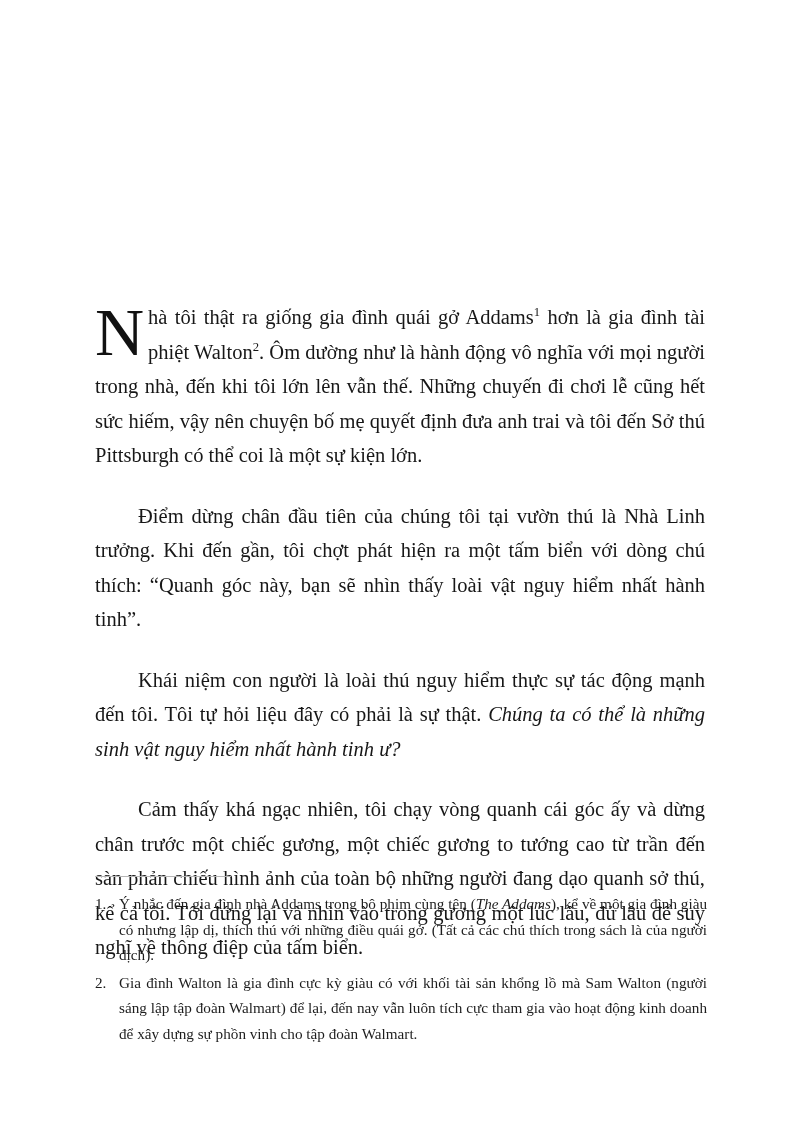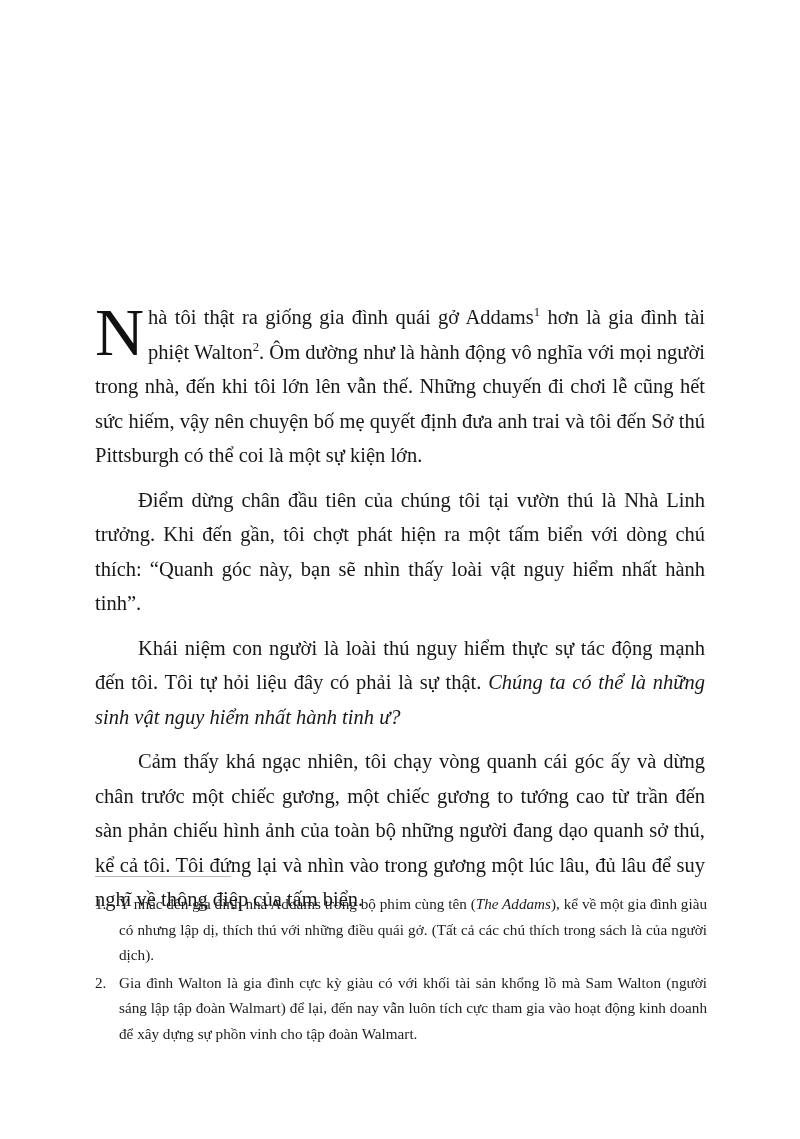--- a/index.html
+++ b/index.html
@@ -28,21 +28,21 @@
     margin: 0;
     font-size: 20.5px;
     line-height: 34.5px;
     text-align: justify;
     text-justify: inter-word;
     color: #171717;
     hyphens: none;
   }
 
   p.body-para + p.body-para {
-    margin-top: 10px;
+    margin-top: 26px;
   }
 
   p.indented {
     text-indent: 2.1em;
   }
 
   
   p.dropcap-para {
     min-height: 0;
   }

